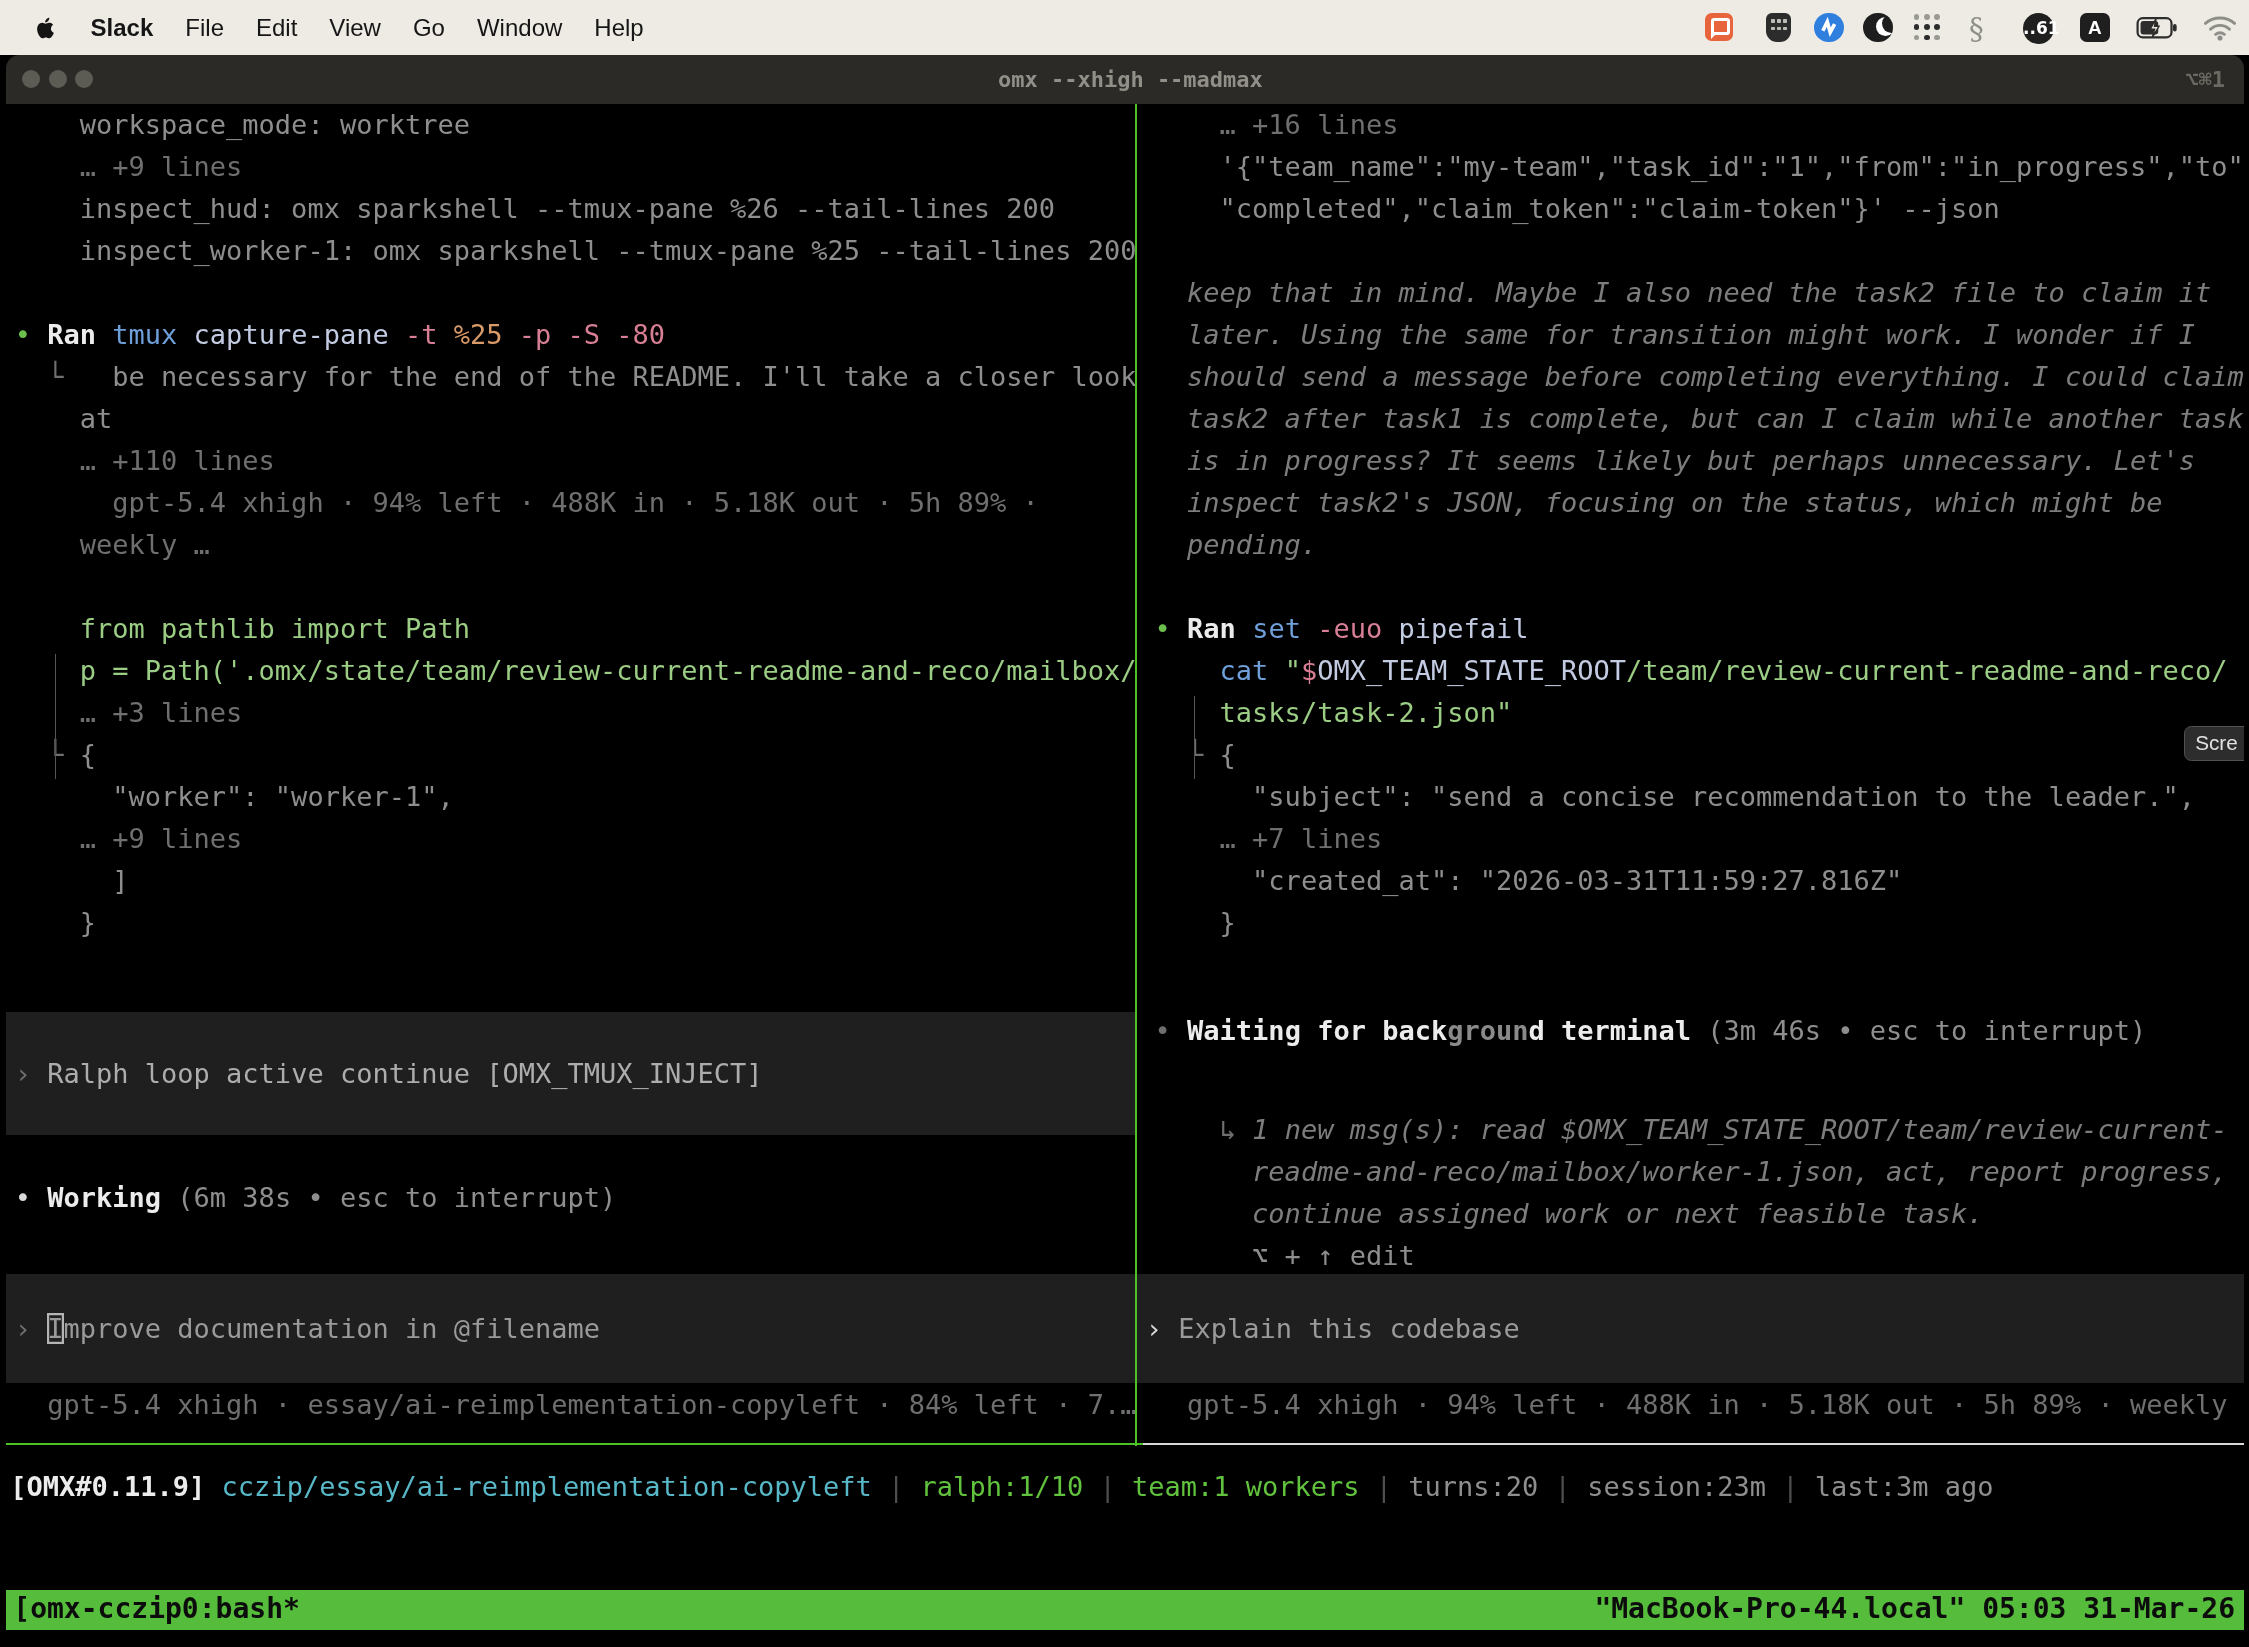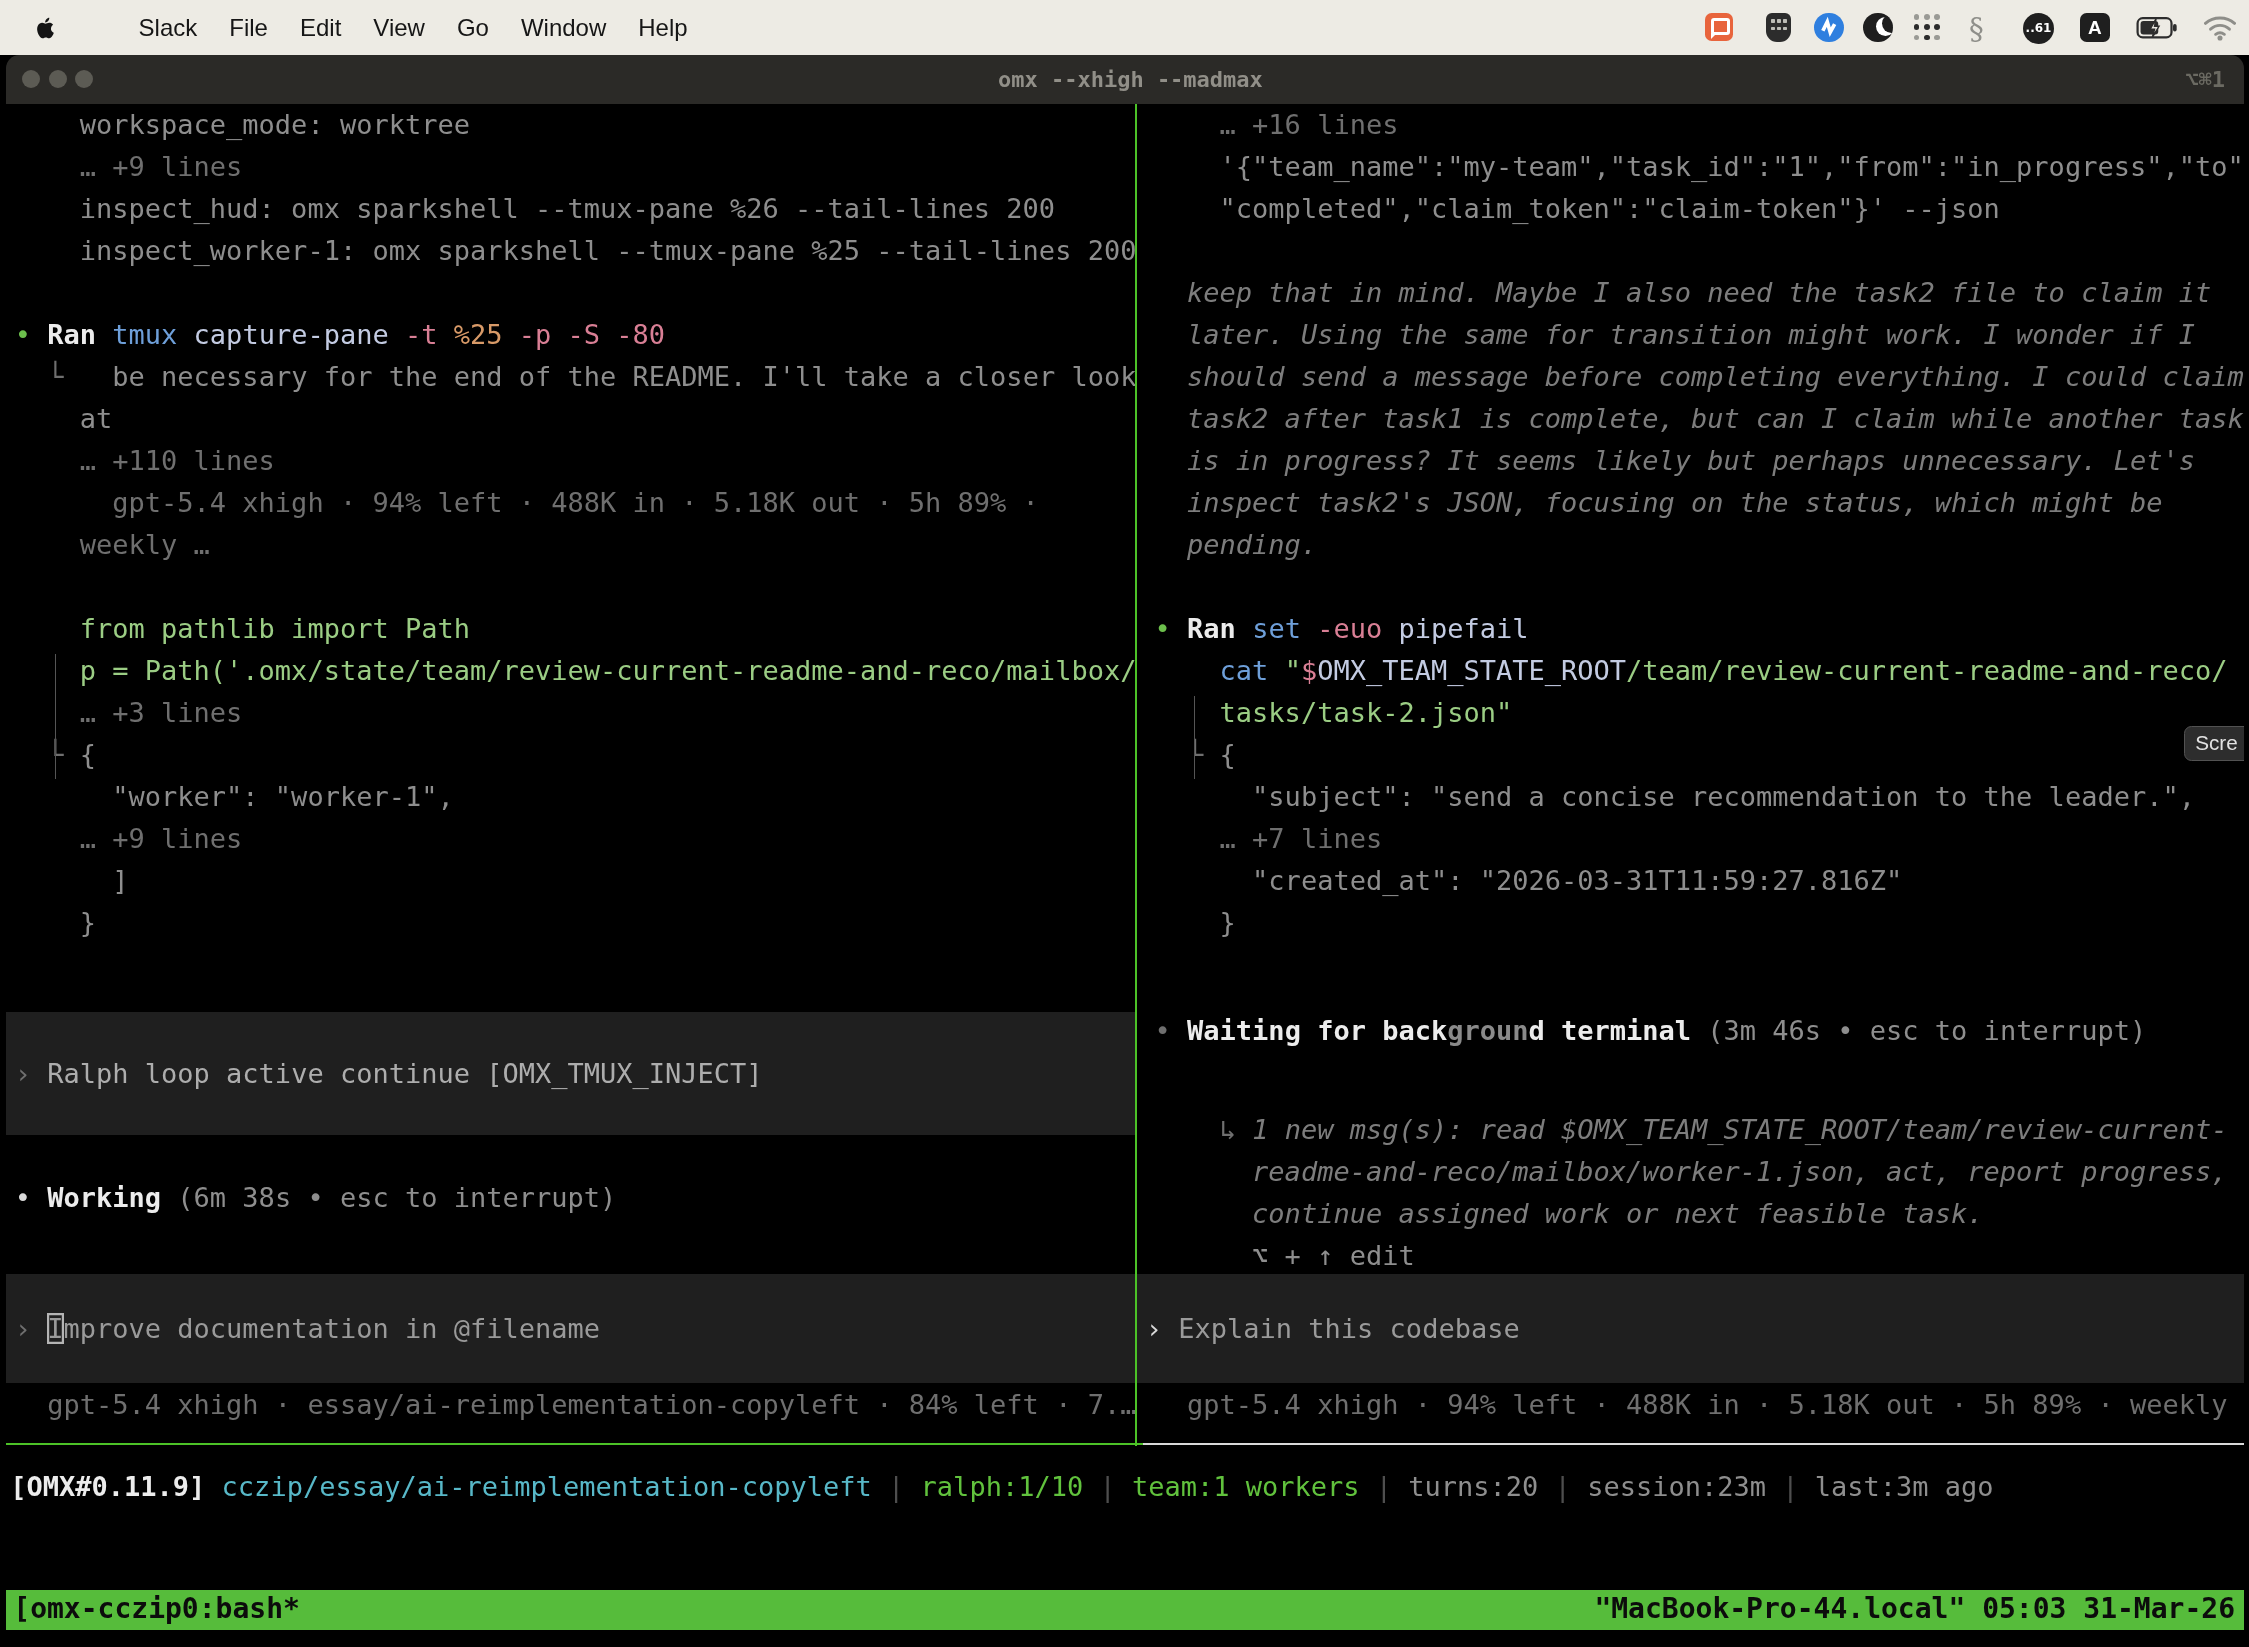--- a/index.html
+++ b/index.html
@@ -3,41 +3,41 @@
 <meta charset="utf-8">
 <style>
   html,body{margin:0;padding:0;background:#000;width:2250px;height:1648px;overflow:hidden;}
   #screen{position:relative;width:2250px;height:1648px;background:#000;font-family:"Liberation Sans",sans-serif;}
 
   
   #menubar{position:absolute;left:0;top:0;width:2250px;height:55px;background:#edebe4;}
   .menu-left{position:absolute;left:32px;top:0;height:55px;display:flex;align-items:center;gap:32px;}
   .apple{width:26.6px;height:29.5px;display:inline-block;}
   .mi{font-size:24px;color:#161616;}
-  .mi.app{font-weight:400;margin-left:48px;}
+  .mi.app{font-weight:700;}
   .sticon{position:absolute;top:12.5px;width:29.5px;height:29.5px;}
 
   .ic-slack{left:1705px;background:#e8643c;border-radius:6.6px;width:28px;height:28px;}
   .ic-slack:before{content:"";position:absolute;left:5.9px;top:5.2px;width:13.3px;height:11.8px;border:3px solid #fff;border-radius:3px;background:transparent;}
   .ic-slack:after{content:"";position:absolute;left:5.9px;top:20.7px;width:0;height:0;border-left:6.6px solid #fff;border-bottom:6.6px solid transparent;}
 
   .ic-shield{left:1766px;width:25px;height:29.5px;background:#2c2c2c;border-radius:5.9px 5.9px 11px 11px;}
   .ic-shield i{position:absolute;width:3.7px;height:3.7px;background:#bdbdb7;border-radius:0.7px;}
 
   .ic-blue{left:1814px;width:29.5px;height:29.5px;background:#2f7fdf;border-radius:50%;}
   .ic-crescent{left:1863px;width:29.5px;height:29.5px;background:#1e1e1e;border-radius:50%;overflow:hidden;}
   .ic-crescent i{position:absolute;left:13.3px;top:4.4px;width:19px;height:19px;background:#fff;border-radius:50%;}
   .ic-crescent u{position:absolute;left:19px;top:1.5px;width:19px;height:19px;background:#1e1e1e;border-radius:50%;}
 
   .ic-dots{left:1912px;width:29.5px;height:29.5px;}
   .ic-dots i{position:absolute;width:5.9px;height:5.9px;border-radius:50%;}
 
   .ic-squig{left:1969px;width:22px;height:32px;color:#8f8f8a;font-size:29.5px;line-height:32px;font-family:"DejaVu Serif",serif;}
   .ic-count{left:2023px;width:31px;height:31px;background:#1f1f1f;border-radius:50%;color:#fff;
-            font-family:"DejaVu Sans",sans-serif;font-size:12px;font-weight:700;text-align:center;line-height:31px;}
+            font-family:"DejaVu Sans",sans-serif;font-size:17px;font-weight:700;text-align:center;line-height:31px;}
   .ic-a{left:2080px;width:29.5px;height:29.5px;background:#1f1f1f;border-radius:6.6px;color:#fff;
         font-size:19px;font-weight:700;text-align:center;line-height:29.5px;}
   .ic-batt{left:2136px;width:43px;height:29.5px;}
   .ic-wifi{left:2204px;width:32px;height:29.5px;}
 
   
   #win{position:absolute;left:5.9px;top:55px;width:2238px;height:1593px;background:#000;
        border-radius:13.3px 13.3px 0 0;overflow:hidden;}
   #titlebar{position:absolute;left:0;top:0;width:100%;height:49px;background:#2b2a27;}
   .tl-btn{position:absolute;top:14.8px;width:18.5px;height:18.5px;border-radius:50%;background:#5c5b54;}

